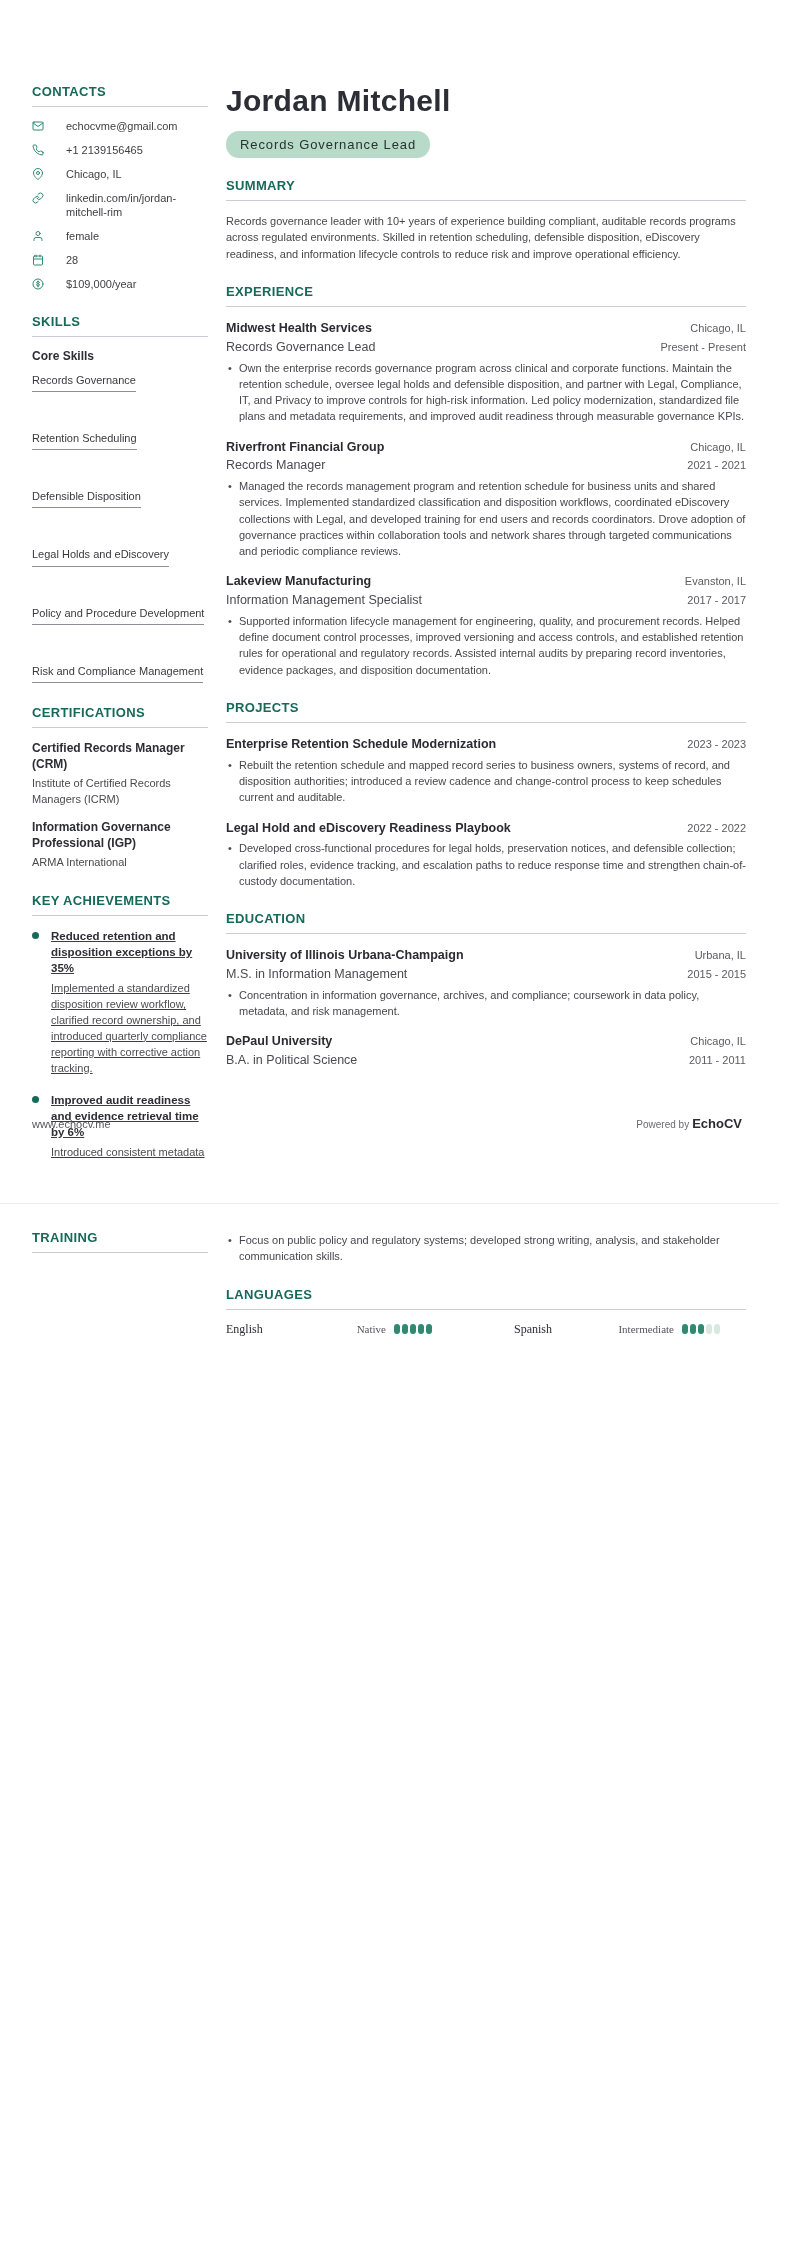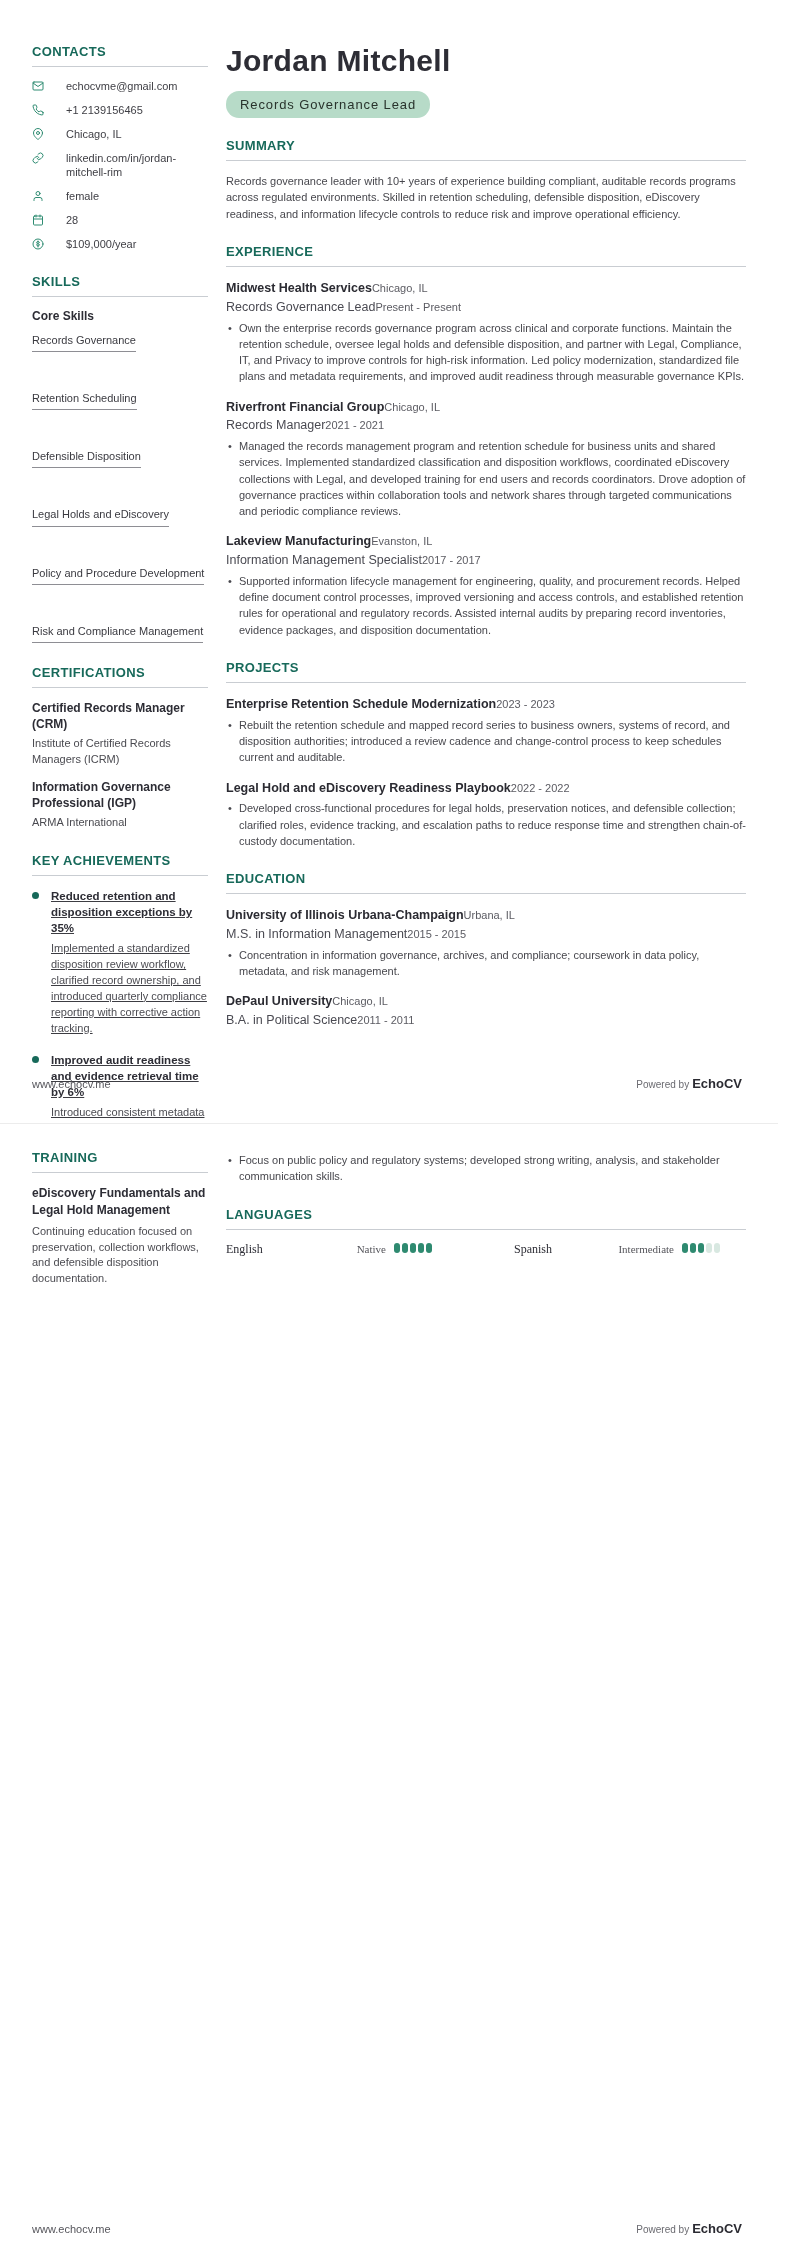--- a/index.html
+++ b/index.html
@@ -1,19 +1,19 @@
 <!DOCTYPE html>
 <html><head>
 <meta charset="utf-8">
 <style>
   * { margin:0; padding:0; box-sizing:border-box; }
   html,body { background:#ffffff; }
   body { width:794px; font-family:"Liberation Sans", sans-serif; color:#3c3c42; }
 
-  .page { width:778px; height:1123px; position:relative; background:#fff; padding:44px 32px 70px; overflow:hidden; }
+  .page { width:778px; height:1123px; position:relative; background:#fff; padding:44px 32px 70px; overflow:hidden;margin-top:40px; }
   .page-2 { border-top:1px solid #ececec; padding-top:26px; }
 
   .cols { display:flex; gap:18px; }
   .col-left { width:176px; flex:0 0 176px; }
   .col-main { flex:1; min-width:0; }
 
   .section { margin-bottom:22px; }
   .sec-head { font-size:13px; font-weight:bold; color:#17695a; letter-spacing:.35px; padding-bottom:7px; border-bottom:1px solid #c9cdd2; margin-bottom:12px; }
 
   
@@ -36,38 +36,38 @@
   .cert-org { font-size:11px; color:#4a4a50; line-height:1.4; }
 
   
   .ach-item { display:flex; gap:12px; margin-bottom:15px;text-decoration:underline; }
   .ach-dot { width:7px; height:7px; border-radius:50%; background:#17695a; flex:0 0 7px; margin-top:4px; }
   .ach-title { font-size:11.5px; font-weight:bold; color:#2d2d35; line-height:1.4; margin-bottom:5px; }
   .ach-desc { font-size:11px; color:#4c4c52; line-height:1.45; }
 
   
   .entry { margin-bottom:13px; }
-  .entry-row { display:flex; justify-content:flex-start; align-items:baseline; }
+  .entry-row { display:flex; justify-content:space-between; align-items:baseline; }
   .entry-title { font-size:12.5px; font-weight:bold; color:#2b2b32; line-height:1.5; }
   .entry-sub { font-size:12.5px; color:#4a4a52; line-height:1.5; }
   .entry-meta { font-size:11px; color:#5b5b62; white-space:nowrap; }
   .bullet { position:relative; padding-left:13px; font-size:11px; color:#47474d; line-height:1.48; margin-top:3px; }
   .bullet::before { content:"\2022"; position:absolute; left:2px; }
   .body-text { font-size:11px; color:#47474d; line-height:1.5; }
 
   
   .train-item { margin-bottom:14px; }
   .train-title { font-size:12px; font-weight:bold; color:#2d2d35; line-height:1.4; margin-bottom:5px; }
   .train-desc { font-size:11px; color:#4c4c52; line-height:1.45; }
 
   
   .lang-grid { display:grid; grid-template-columns:1fr 1fr; column-gap:56px; margin-top:4px;font-family:Liberation Serif, serif; }
   .lang-entry { display:flex; justify-content:space-between; align-items:center; padding-right:26px; }
   .lang-name { font-size:12px; color:#2d2d35; }
-  .lang-level { display:flex; align-items:flex-start; gap:8px; }
+  .lang-level { display:flex; align-items:center; gap:8px; }
   .lang-label { font-size:11px; color:#55555b; }
   .dots { display:flex; gap:2px; }
   .dot { width:6px; height:10px; border-radius:3px; background:#d8e8e1; }
   .dot.filled { background:#2e8a70; }
 
   
   .cont-bullet { margin-bottom:22px; margin-top:2px; }
 
   
   .footer { position:absolute; left:32px; right:36px; bottom:32px; display:flex; justify-content:space-between; align-items:baseline; }
@@ -318,24 +318,20 @@
   </div>
 </div>
 
 <div class="page page-2">
   <div class="cols">
 
     <aside class="col-left">
       <section class="section">
         <h2 class="sec-head">TRAINING</h2>
 
-        <div class="train-item">
-          <div class="train-title">eDiscovery Fundamentals and Legal Hold Management</div>
-          <div class="train-desc">Continuing education focused on preservation, collection workflows, and defensible disposition documentation.</div>
-        </div>
 
       </section>
     </aside>
 
     <main class="col-main">
       <p class="bullet cont-bullet">Focus on public policy and regulatory systems; developed strong writing, analysis, and stakeholder communication skills.</p>
 
       <section class="section">
         <h2 class="sec-head">LANGUAGES</h2>
         <div class="lang-grid">

